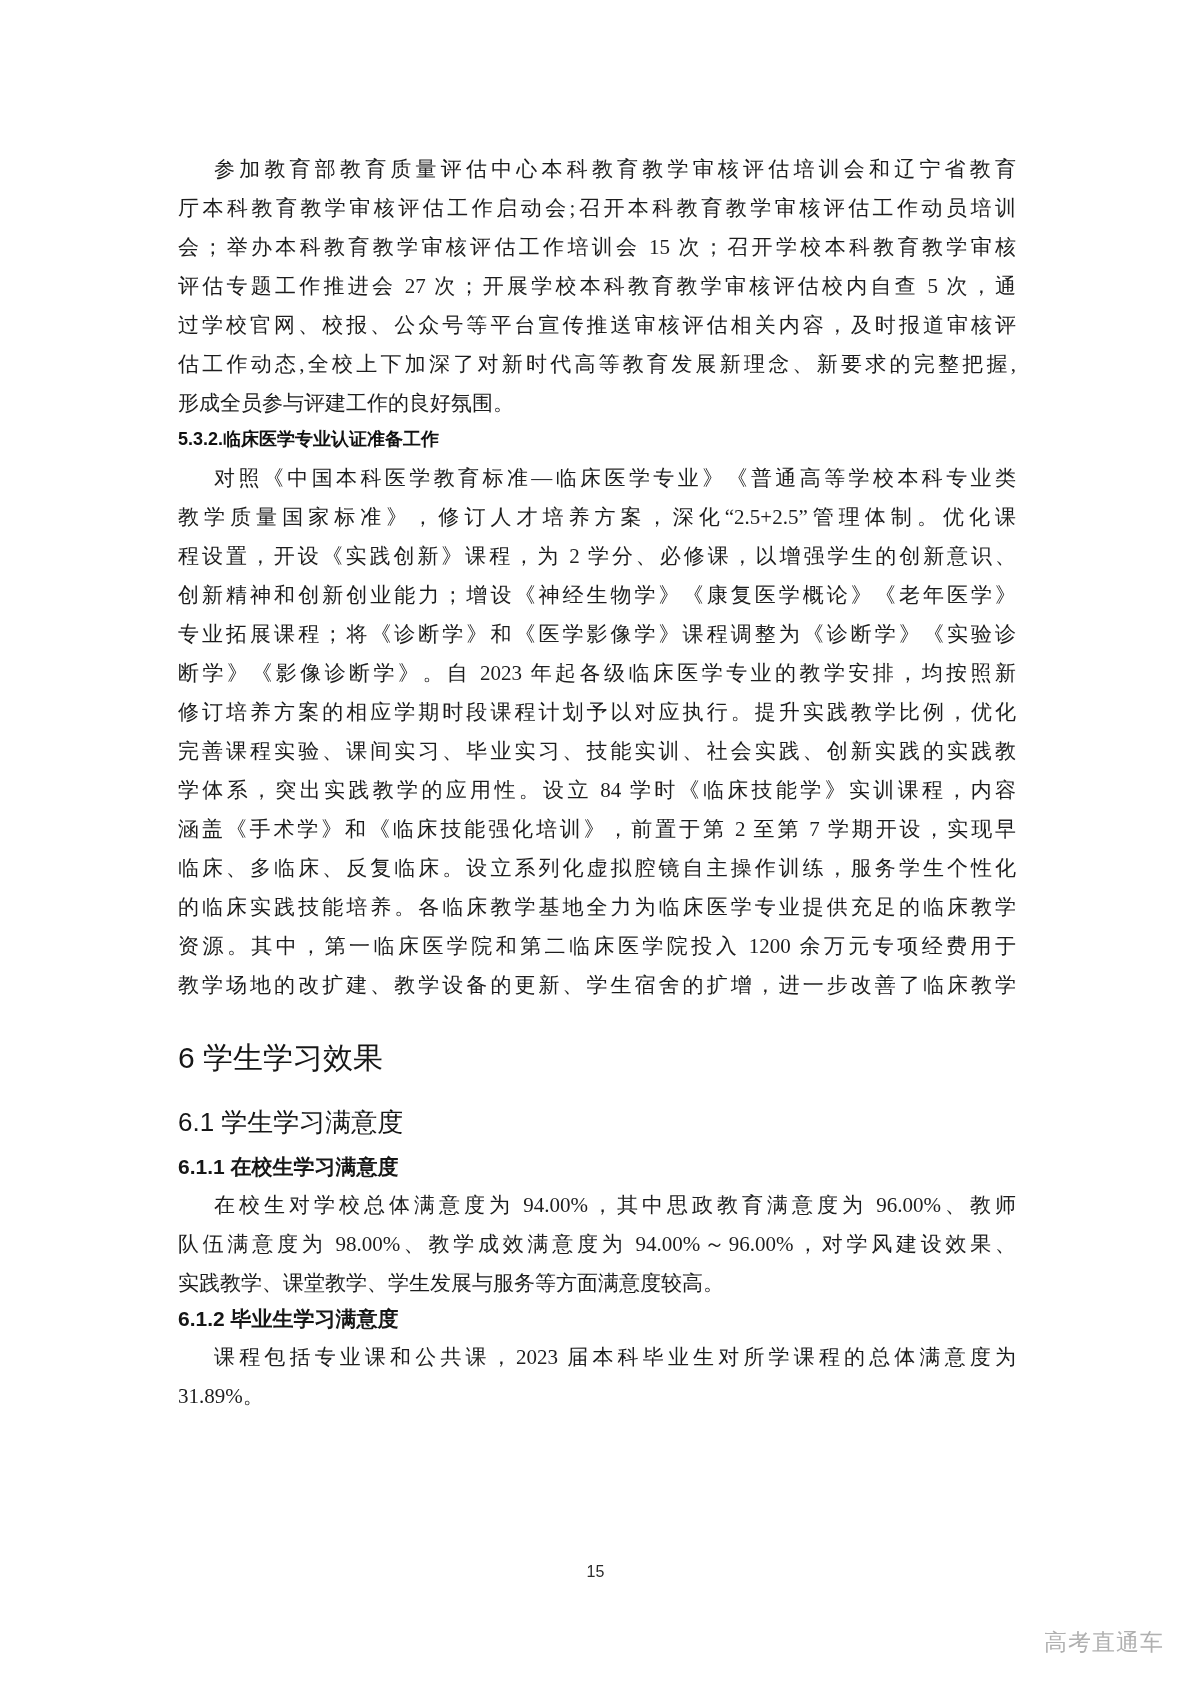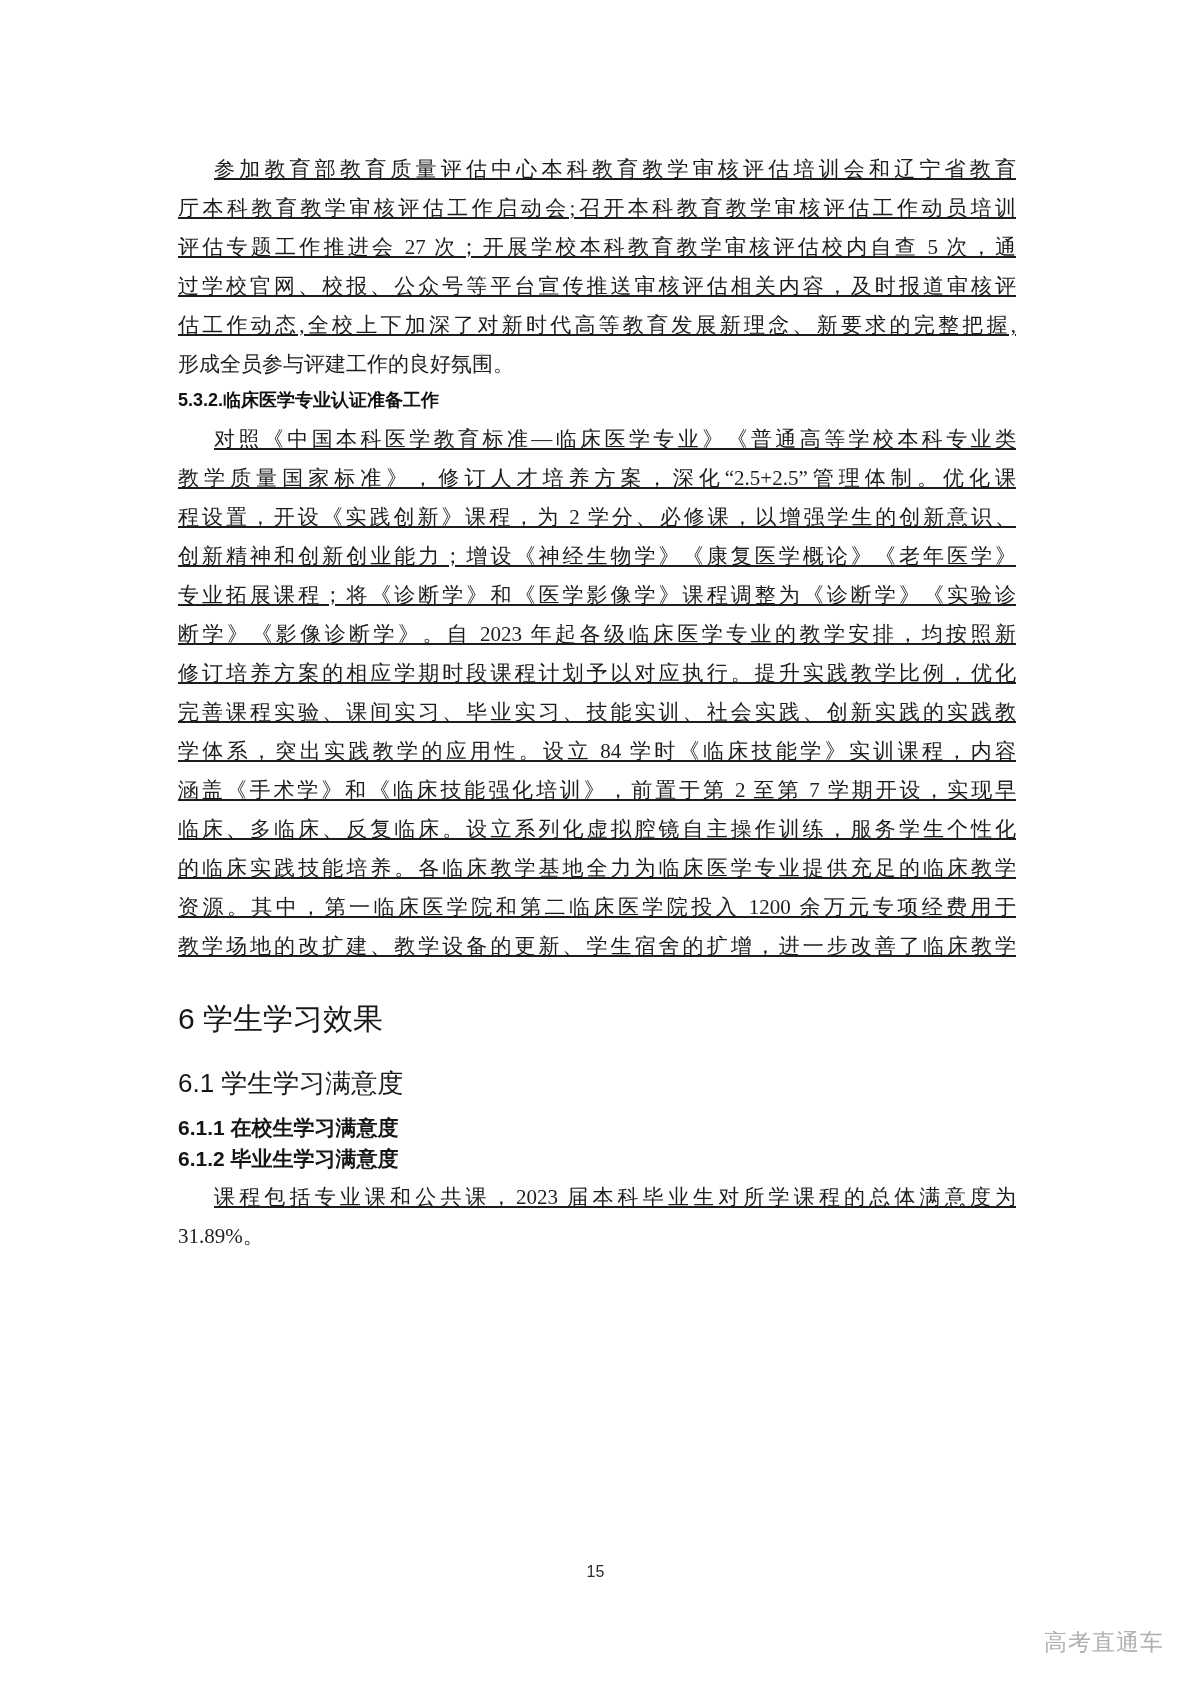--- a/index.html
+++ b/index.html
@@ -22,21 +22,20 @@
     top: 150px;
     width: 838px;
     font-size: 21px;
     line-height: 39px;
   }
   .line { white-space: nowrap; }
   .line.j {
     white-space: normal;
     text-align: justify;
     text-align-last: justify;
-    text-decoration: underline;
   }
   .line.indent { text-indent: 36px; }
 
   .h-small {
     font-family: "Liberation Sans", "DejaVu Sans", sans-serif;
     font-weight: 700;
     font-size: 18px;
     line-height: 28px;
     margin: 2px 0 6px 0;
     color: #111111;
@@ -94,20 +93,21 @@
 </style>
 </head>
 <body>
 
 <div class="page">
   <div class="content">
 
     <div class="para">
       <div class="line j indent">参加教育部教育质量评估中心本科教育教学审核评估培训会和辽宁省教育</div>
       <div class="line j">厅本科教育教学审核评估工作启动会;召开本科教育教学审核评估工作动员培训</div>
+      <div class="line j">会；举办本科教育教学审核评估工作培训会 15 次；召开学校本科教育教学审核</div>
       <div class="line j">评估专题工作推进会 27 次；开展学校本科教育教学审核评估校内自查 5 次，通</div>
       <div class="line j">过学校官网、校报、公众号等平台宣传推送审核评估相关内容，及时报道审核评</div>
       <div class="line j">估工作动态,全校上下加深了对新时代高等教育发展新理念、新要求的完整把握,</div>
       <div class="line">形成全员参与评建工作的良好氛围。</div>
     </div>
 
     <div class="h-small">5.3.2.临床医学专业认证准备工作</div>
 
     <div class="para">
       <div class="line j indent">对照《中国本科医学教育标准—临床医学专业》《普通高等学校本科专业类</div>
@@ -123,20 +123,25 @@
       <div class="line j">临床、多临床、反复临床。设立系列化虚拟腔镜自主操作训练，服务学生个性化</div>
       <div class="line j">的临床实践技能培养。各临床教学基地全力为临床医学专业提供充足的临床教学</div>
       <div class="line j">资源。其中，第一临床医学院和第二临床医学院投入 1200 余万元专项经费用于</div>
       <div class="line j">教学场地的改扩建、教学设备的更新、学生宿舍的扩增，进一步改善了临床教学</div>
     </div>
 
     <div class="h-big">6 学生学习效果</div>
     <div class="h-mid">6.1 学生学习满意度</div>
     <div class="h-sub">6.1.1 在校生学习满意度</div>
 
+    <div class="para gap-sm">
+      <div class="line j indent">在校生对学校总体满意度为 94.00%，其中思政教育满意度为 96.00%、教师</div>
+      <div class="line j">队伍满意度为 98.00%、教学成效满意度为 94.00%～96.00%，对学风建设效果、</div>
+      <div class="line">实践教学、课堂教学、学生发展与服务等方面满意度较高。</div>
+    </div>
 
     <div class="h-sub tight">6.1.2 毕业生学习满意度</div>
 
     <div class="para gap-sm">
       <div class="line j indent">课程包括专业课和公共课，2023 届本科毕业生对所学课程的总体满意度为</div>
       <div class="line">31.89%。</div>
     </div>
 
   </div>
 

